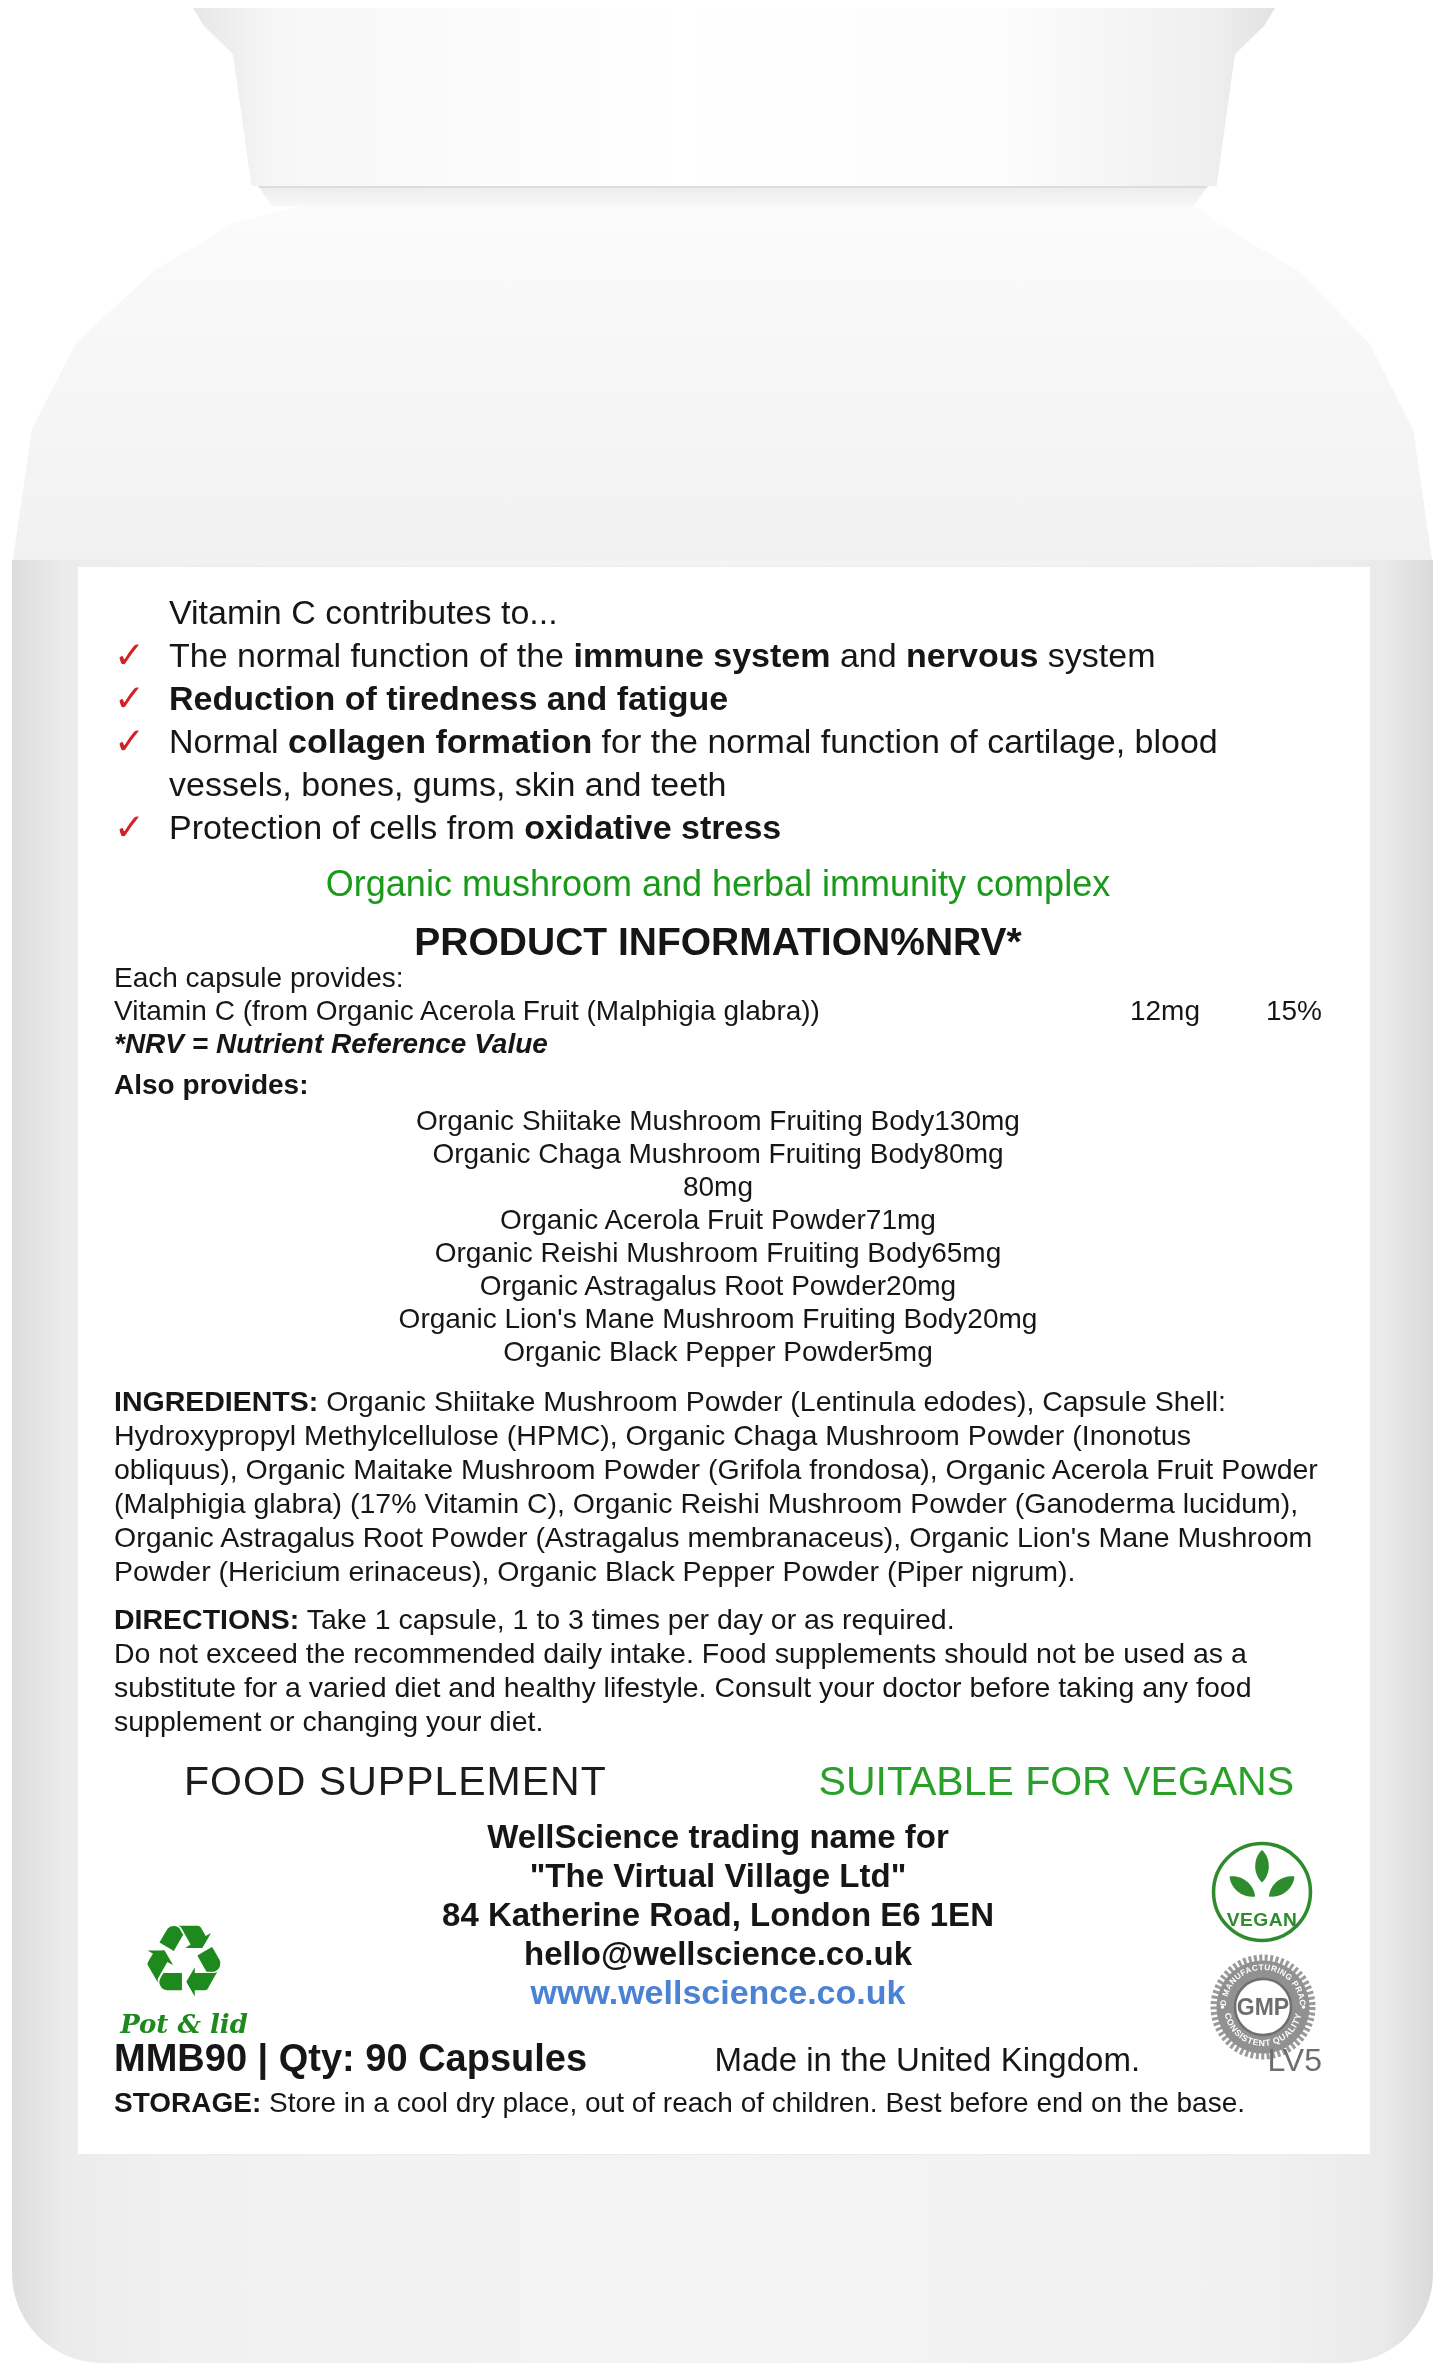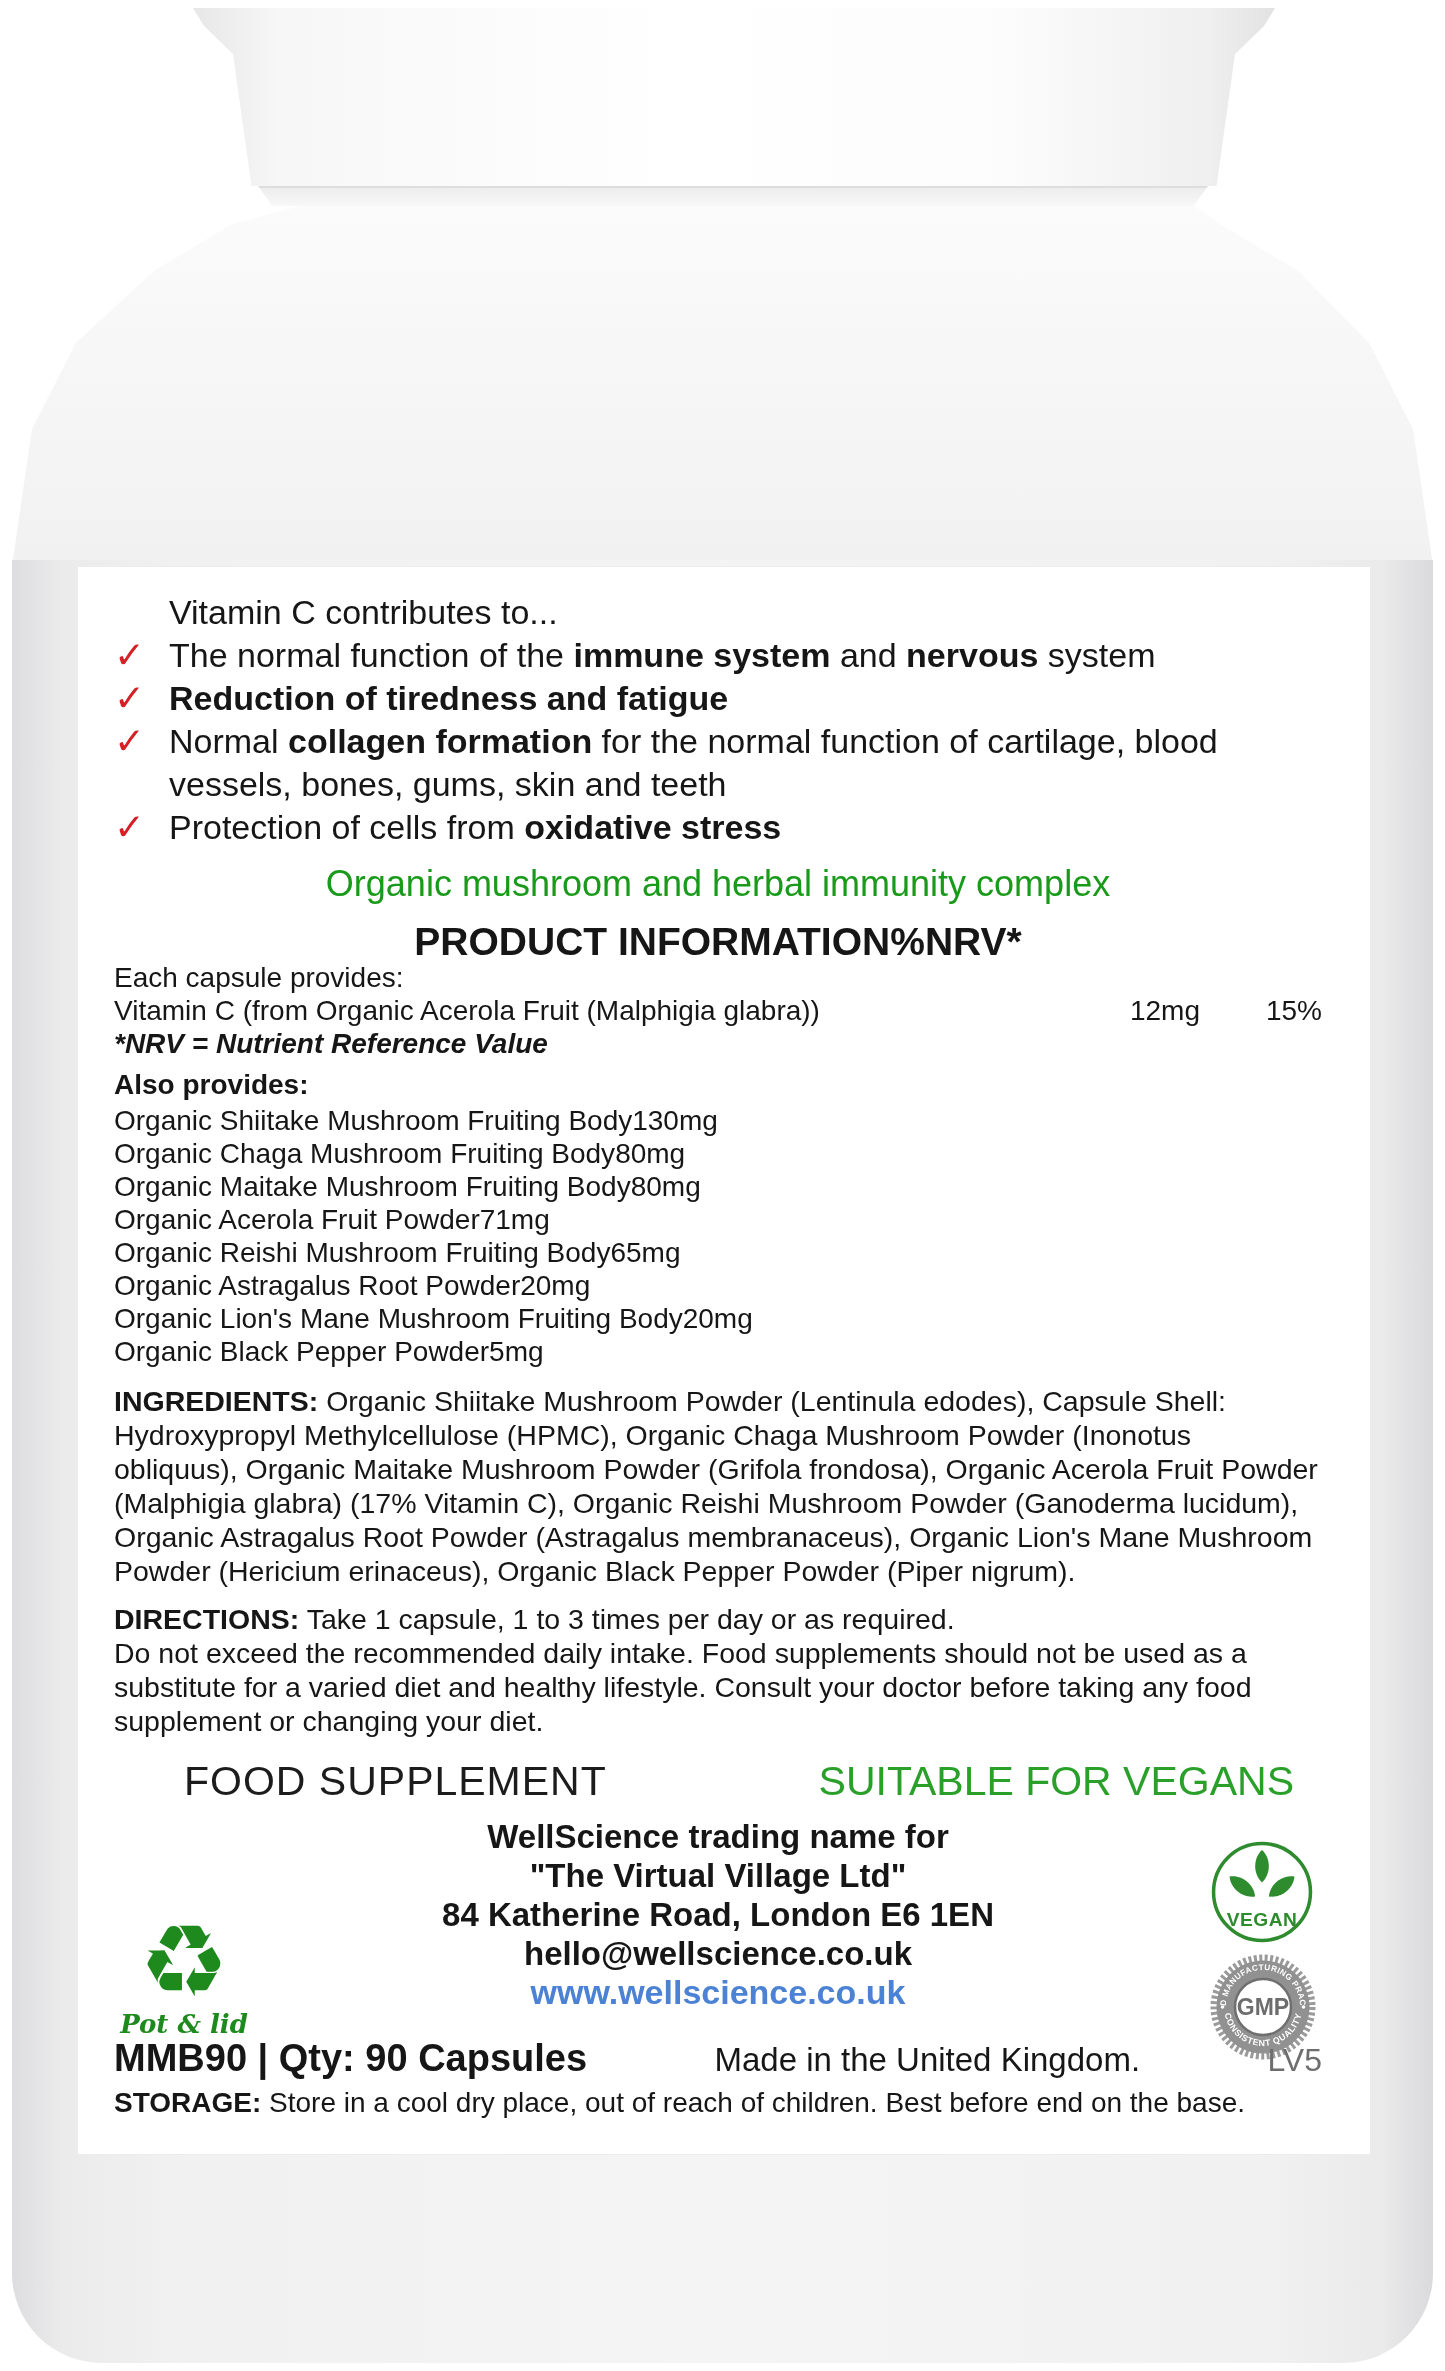--- a/index.html
+++ b/index.html
@@ -29,21 +29,21 @@
   .benefit p{margin:0;flex:1;}
   b{font-weight:bold;}
   .heading{margin:12px 0 0 0;text-align:center;font-size:36px;line-height:46px;font-weight:normal;color:#1a9a1a;}
 
   .pi{margin-top:16px;font-size:28px;line-height:33px;}
   .pi-header{display:flex;justify-content:center;font-weight:bold;font-size:39px;line-height:38px;}
   .vit-row{display:grid;grid-template-columns:1fr 115px 122px;}
   .vit-row .amt,.vit-row .nrv{text-align:right;}
   .nrv-note{font-weight:bold;font-style:italic;}
   .also-label{font-weight:bold;margin-top:6px;line-height:38px;}
-  .fact-row{display:flex;justify-content:flex-start;}
+  .fact-row{display:flex;justify-content:center;}
 
   .para{margin:16px 0 0 0;font-size:28.5px;line-height:34px;}
   .para.dir{margin-top:14px;}
 
   .claims{display:flex;justify-content:space-between;margin-top:20px;padding:0 28px 0 70px;align-items:baseline;}
   .food-supp{font-size:41px;letter-spacing:1px;color:#1c1c1c;}
   .vegan-claim{font-size:41px;color:#2aa02a;}
 
   .company{margin-top:12px;text-align:center;font-size:33px;line-height:39px;font-weight:bold;}
   .company .website{color:#4b82d4;font-size:34px;}
@@ -112,21 +112,20 @@
 
       <div class="fact-row">
           <span>Organic Shiitake Mushroom Fruiting Body</span>
           <span>130mg</span>
         </div>
       <div class="fact-row">
           <span>Organic Chaga Mushroom Fruiting Body</span>
           <span>80mg</span>
         </div>
       <div class="fact-row">
-          <span>Organic Maitake Mushroom Fruiting Body</span>
           <span>80mg</span>
         </div>
       <div class="fact-row">
           <span>Organic Acerola Fruit Powder</span>
           <span>71mg</span>
         </div>
       <div class="fact-row">
           <span>Organic Reishi Mushroom Fruiting Body</span>
           <span>65mg</span>
         </div>

